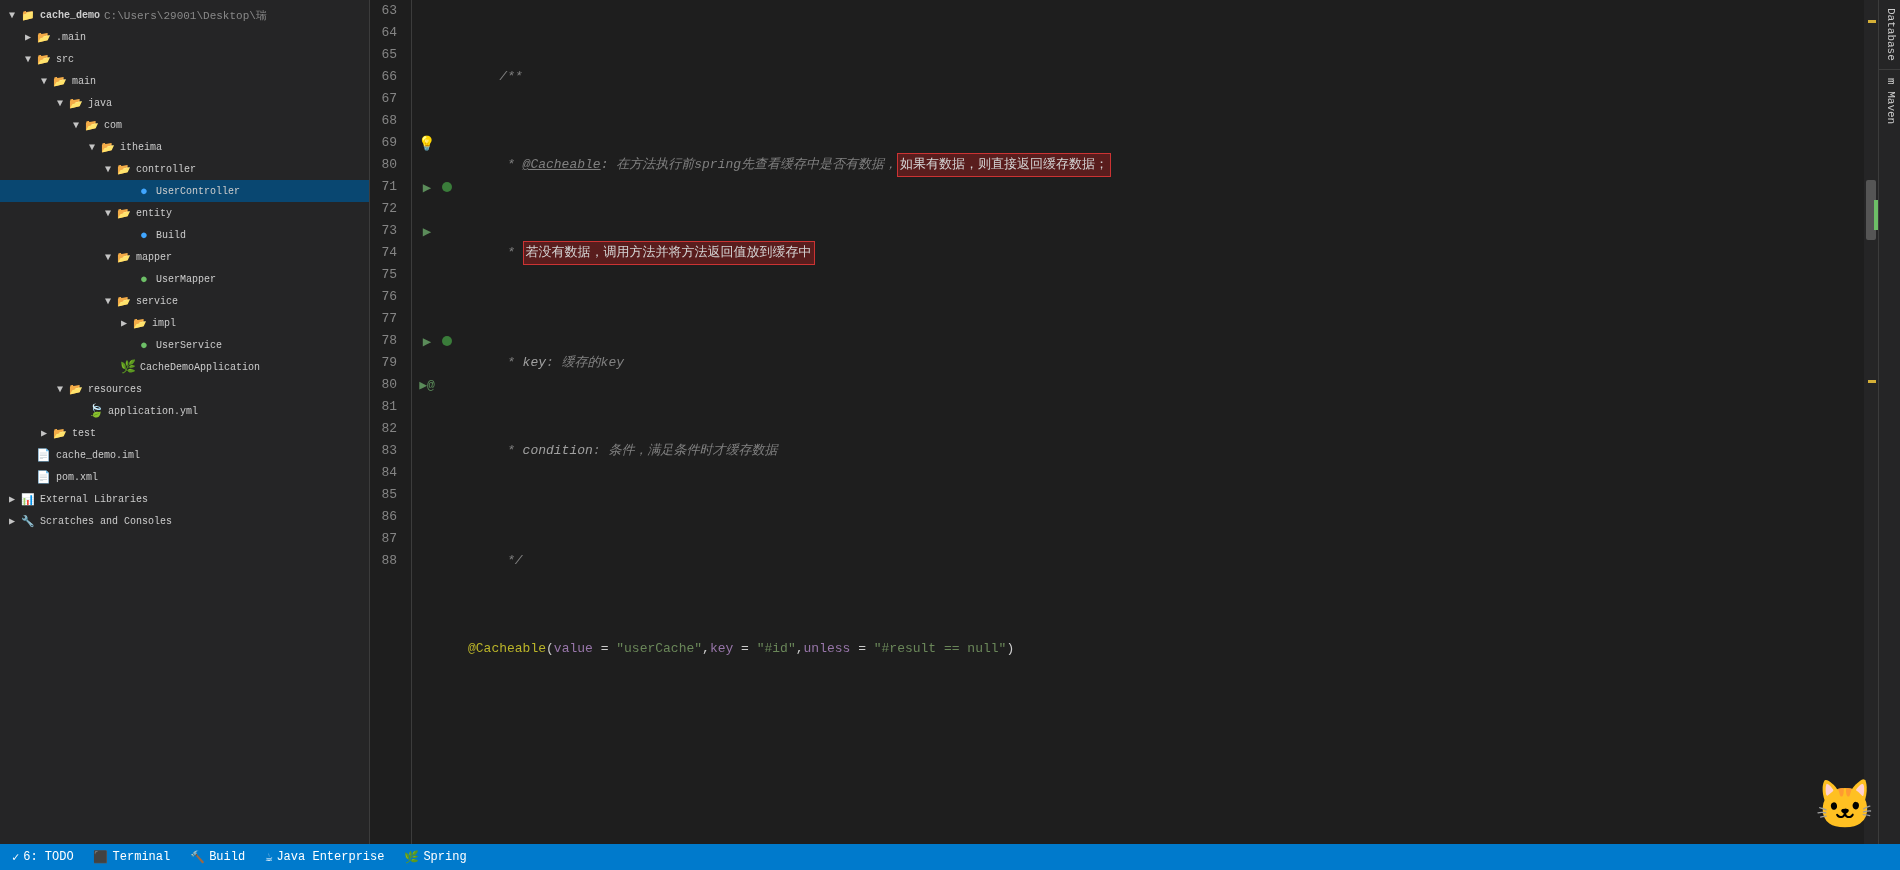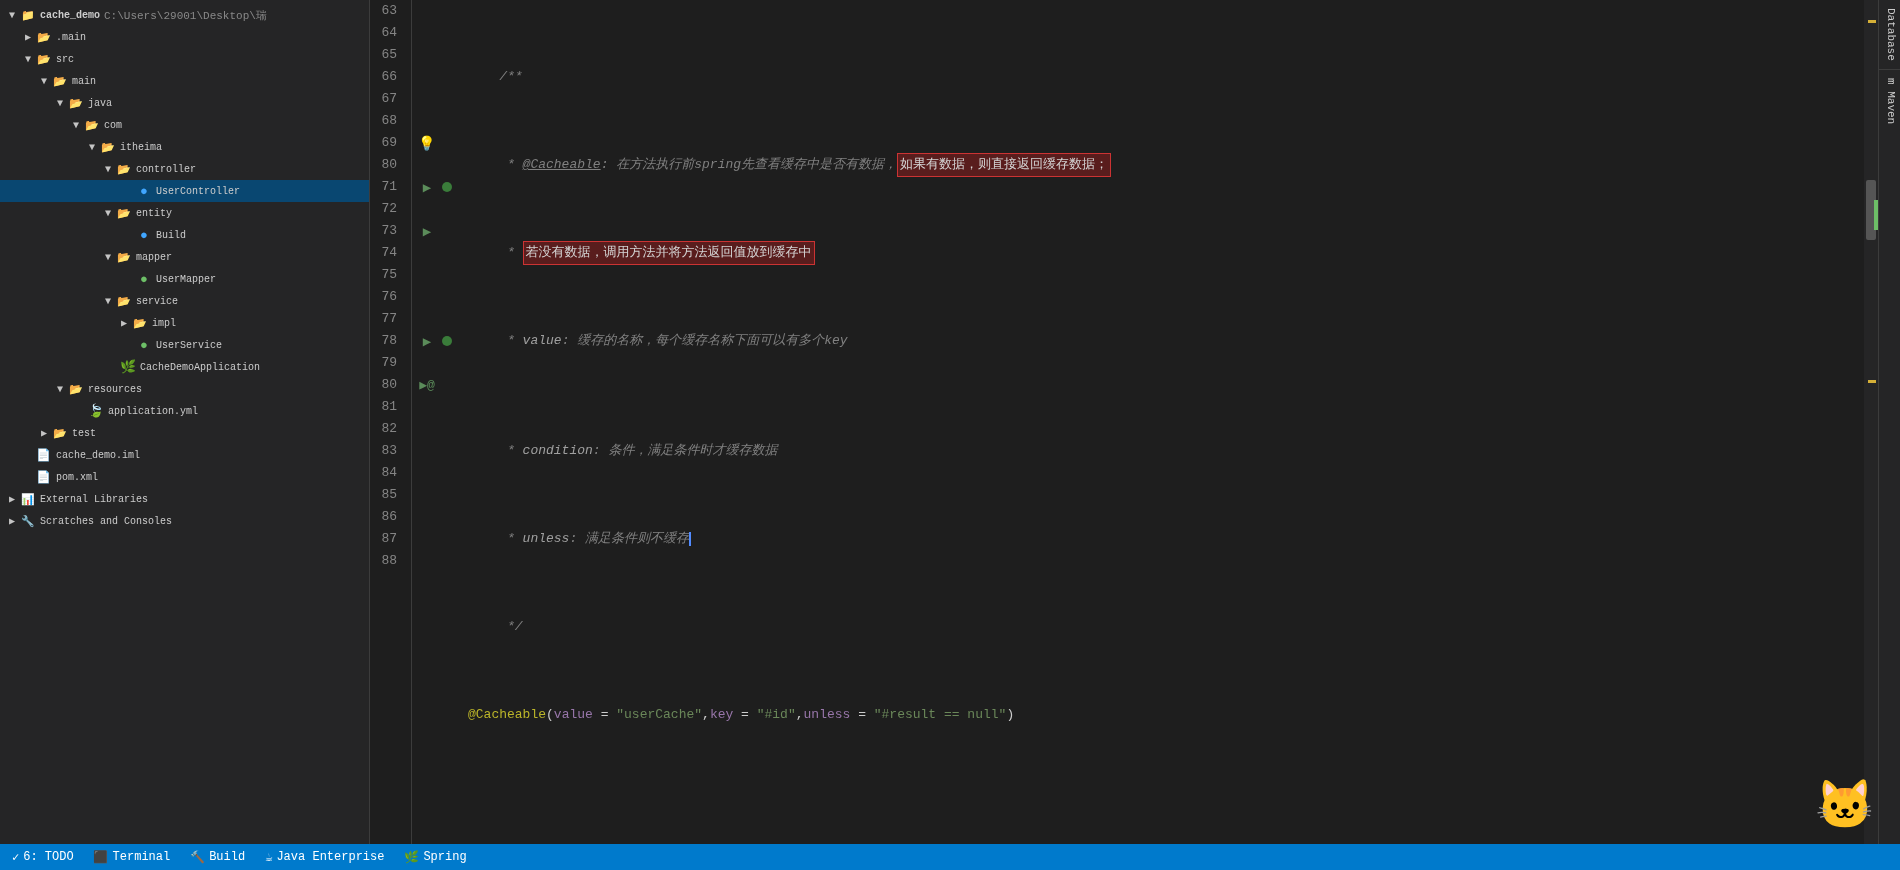--- a/index.html
+++ b/index.html
@@ -426,32 +426,29 @@
       </div>
       
       <div class="code-line">
         <span class="comment">     * </span><span style="color:#808080;font-style:italic;text-decoration:underline;">@Cacheable</span><span class="comment">: 在方法执行前</span><span style="color:#808080;font-style:italic;">spring</span><span class="comment">先查看缓存中是否有数据，</span><span class="highlight-red">如果有数据，则直接返回缓存数据；</span>
       </div>
       
       <div class="code-line">
         <span class="comment">     * </span><span class="highlight-red">若没有数据，调用方法并将方法返回值放到缓存中</span>
       </div>
       
-      <div class="code-line">
-        <span class="comment">     * <span style="color:#a0a0a0;">value</span>: 缓存的名称，每个缓存名称下面可以有多个key</span>
-      </div>
-      
+      
+      <div class="code-line">
+        <span class="comment">     * <span style="color:#a0a0a0;">key</span>: 缓存的key</span>
+      </div>
       
       <div class="code-line">
         <span class="comment">     * <span style="color:#a0a0a0;">condition</span>: 条件，满足条件时才缓存数据</span>
       </div>
       
-      <div class="code-line">
-        <span class="comment">     * <span style="color:#a0a0a0;">unless</span>: 满足条件则不缓存</span><span style="background:#528bff;width:2px;display:inline-block;height:14px;vertical-align:middle;"></span>
-      </div>
       
       <div class="code-line">
         <span class="comment">     */</span>
       </div>
       
       <div class="code-line">
         <span class="annotation">@Cacheable</span><span style="color:#cccccc;">(</span><span style="color:#9876aa;">value</span><span style="color:#cccccc;"> = </span><span class="str">"userCache"</span><span style="color:#cccccc;">,</span><span style="color:#9876aa;">key</span><span style="color:#cccccc;"> = </span><span class="str">"#id"</span><span style="color:#cccccc;">,</span><span style="color:#9876aa;">unless</span><span style="color:#cccccc;"> = </span><span class="str">"#result == null"</span><span style="color:#cccccc;">)</span>
       </div>
       
       

